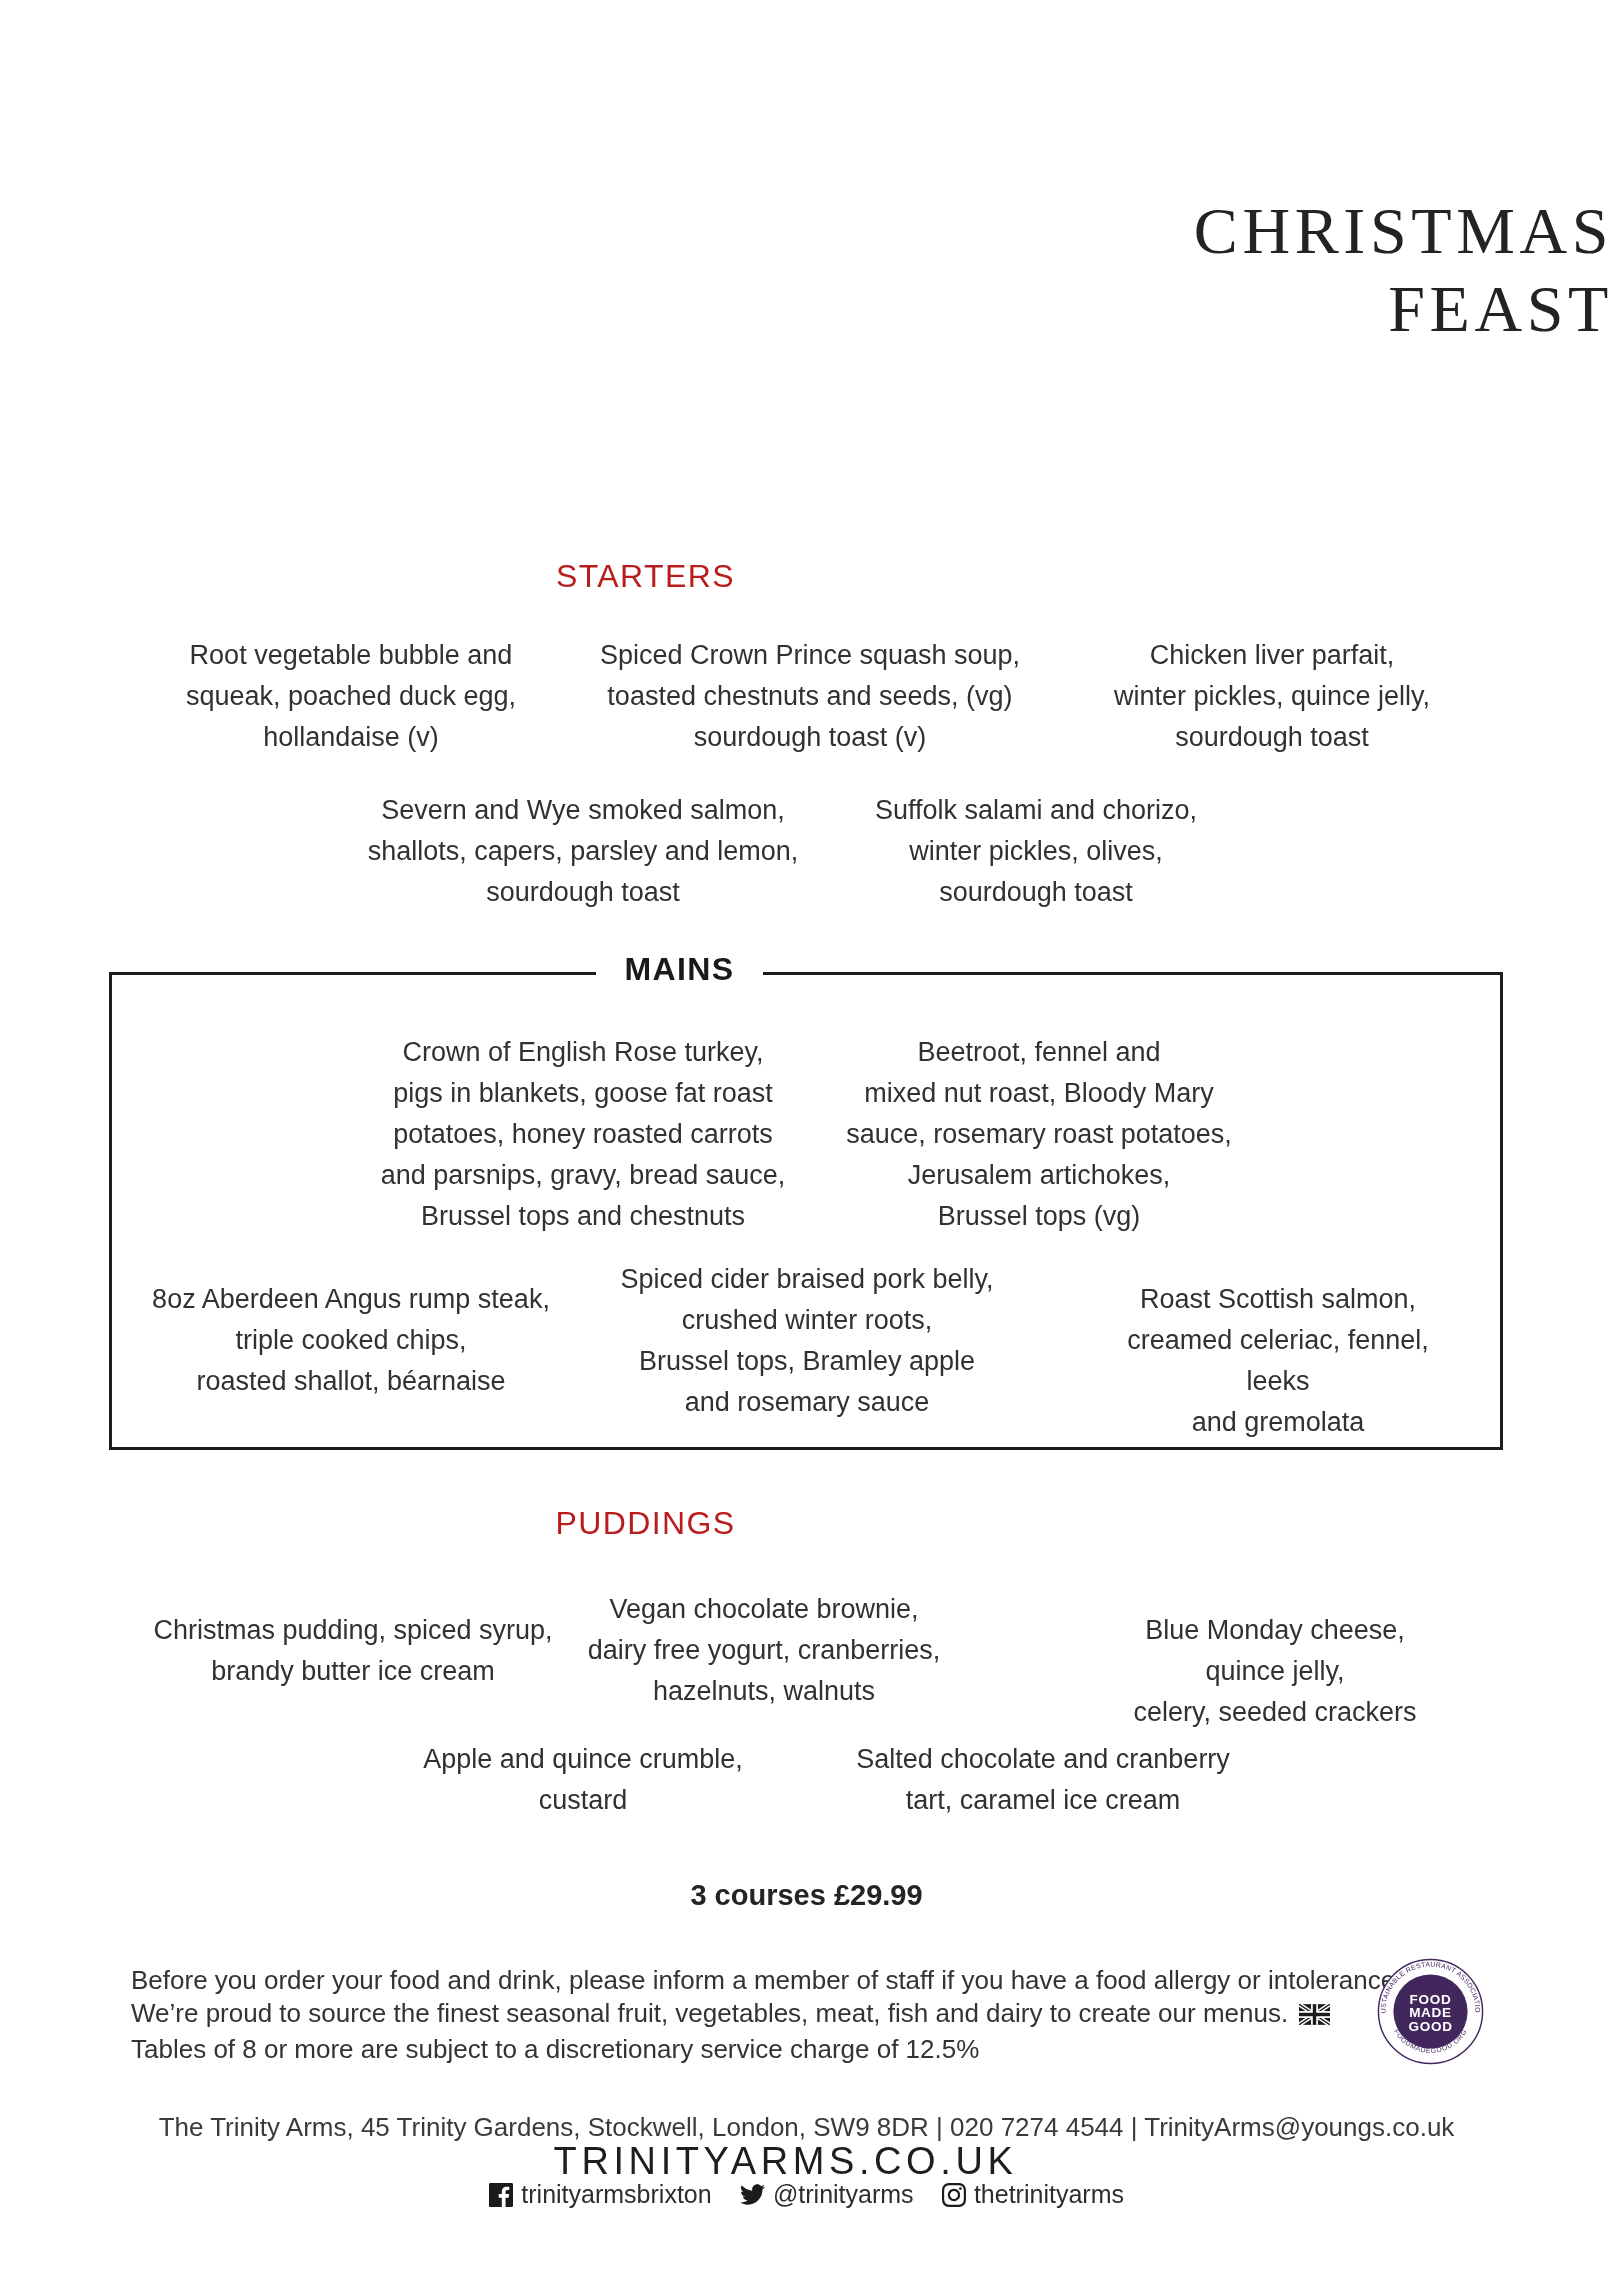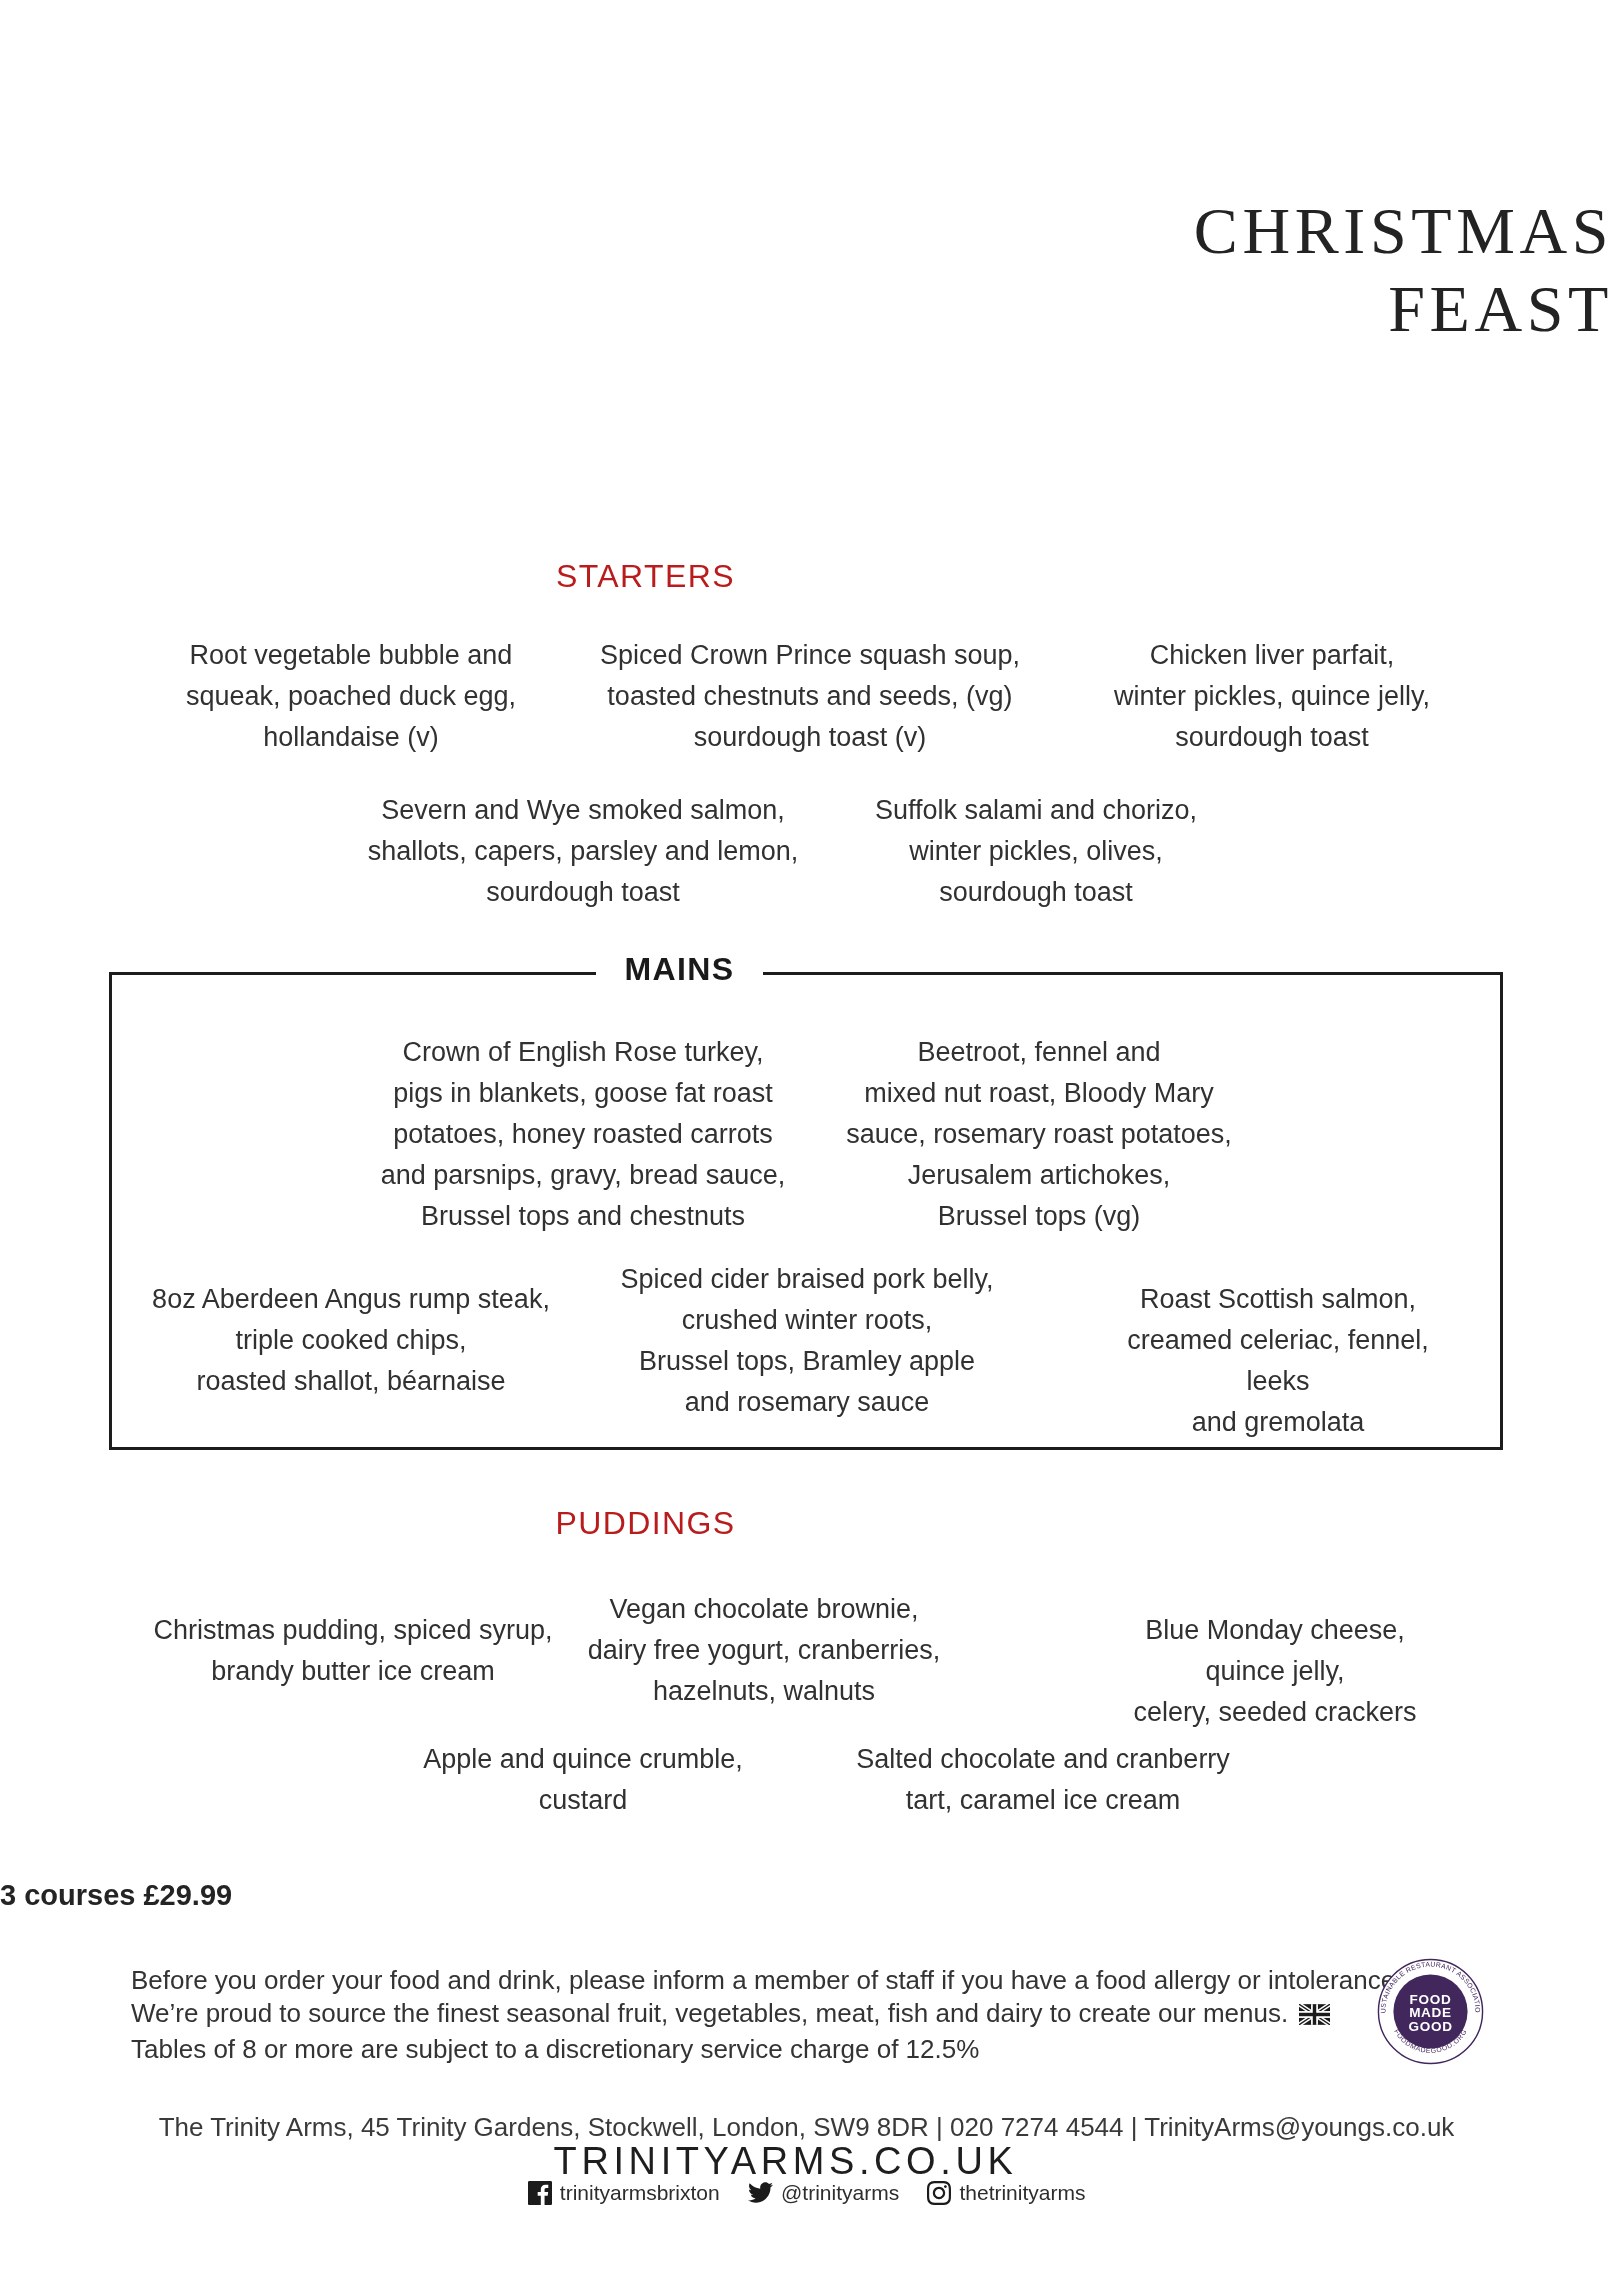--- a/index.html
+++ b/index.html
@@ -55,21 +55,21 @@
   .m3 { top:1279px; left:351px;  }
   .m4 { top:1259px; left:807px;  }
   .m5 { top:1279px; left:1278px; }
   .p1 { top:1610px; left:353px;  }
   .p2 { top:1589px; left:764px;  }
   .p3 { top:1610px; left:1275px; }
   .p4 { top:1739px; left:583px;  }
   .p5 { top:1739px; left:1043px; }
   
   .price-line {
-    position:absolute; top:1875px; left:0; width:1613px; 
+    position:absolute; top:1875px; left:0; width:1613px; text-align:center;
     font-size:29px; line-height:41px; font-weight:600; color:#242424;
   }
   
   .disclaimer {
     position:absolute; top:1964px; left:131px; width:1292px;
     font-size:26px; line-height:33px; color:#333333; text-align:left;
   }
   .disclaimer .line { white-space:nowrap; }
   .uk-flag { display:inline-block; vertical-align:-2.8px; margin-left:11px; }
   
@@ -79,21 +79,21 @@
     position:absolute; top:2112px; left:0; width:1613px; text-align:center;
     font-size:26px; line-height:31px; color:#3a3a3a;
   }
   .footer-website {
     position:absolute; top:2139px; left:0; width:1571px; text-align:center;
     font-size:38px; line-height:44px; letter-spacing:4.6px; color:#1e1e1e; font-weight:400;
   }
   .social-row {
     position:absolute; top:2180px; left:0; width:1613px;
     display:flex; justify-content:center; align-items:center; gap:28px;
-    font-size:21px; color:#2d2d2d;
+    font-size:25px; color:#2d2d2d;
   }
   .social-item { display:flex; align-items:center; gap:8.3px; }
   .social-item svg { display:block; }
 </style>
 </head>
 <body>
 
 <div class="page">
 
   <div class="menu-title">

